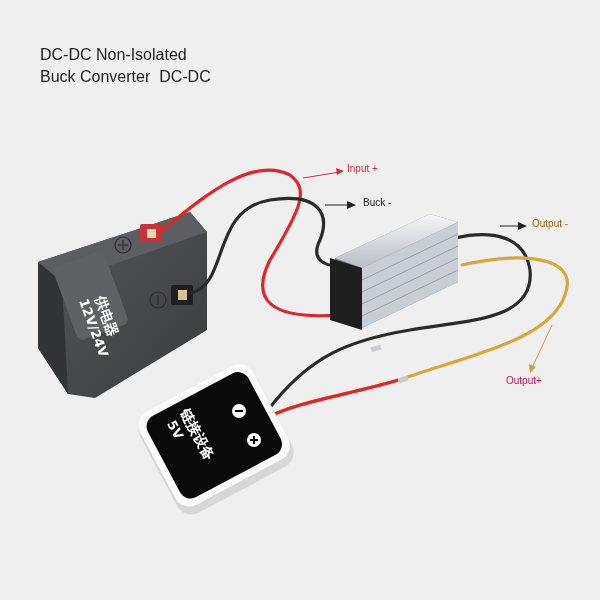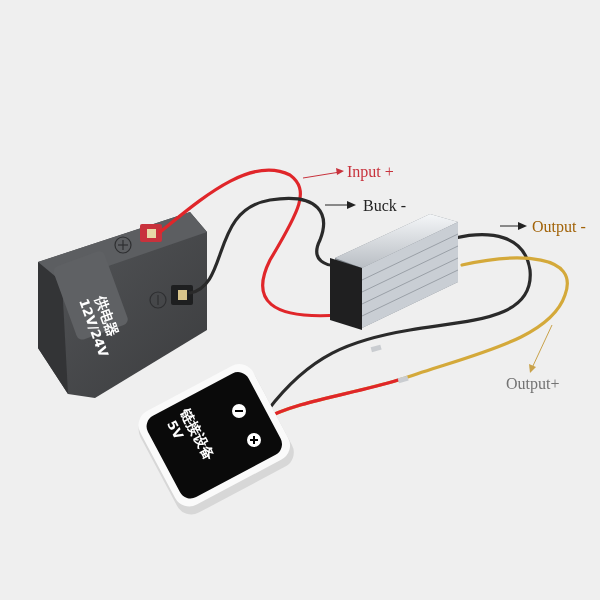--- a/index.html
+++ b/index.html
@@ -9,31 +9,33 @@
       font-family: "Liberation Sans", sans-serif;
       position: relative;
     }
     .title {
       position: absolute; left: 40px; top: 44px;
       font-size: 16px; line-height: 22px; color: #222;
     }
     .title div { white-space: pre; }
     svg.scene { position: absolute; left: 0; top: 0; }
     .label {
-      position: absolute; font-size: 16px; white-space: nowrap; font-family: Liberation Serif, serif;
+      position: absolute; font-size: 10px; white-space: nowrap;
     }
     .cn-text {
       font-family: "DejaVu Sans", sans-serif;
       fill: #fff; font-weight: bold;
     }
   </style>
 </head>
 <body>
 
 <div class="title">
+  <div>DC-DC Non-Isolated</div>
+  <div>Buck Converter  DC-DC</div>
 </div>
 
 <svg class="scene" width="600" height="600" viewBox="0 0 600 600">
   <defs>
     <linearGradient id="alu" x1="0" y1="0" x2="0" y2="1">
       <stop offset="0" stop-color="#f4f6f8"></stop>
       <stop offset="1" stop-color="#b9bec4"></stop>
     </linearGradient>
     <linearGradient id="box" x1="0" y1="0" x2="1" y2="1">
       <stop offset="0" stop-color="#55575a"></stop>
@@ -117,13 +119,13 @@
     <line x1="500" y1="226" x2="520" y2="226" stroke="#222" stroke-width="1"></line>
     <polygon points="527,226 518,222 518,230" fill="#222"></polygon>
     <line x1="552" y1="325" x2="532" y2="368" stroke="#c9a24a" stroke-width="1"></line>
     <polygon points="530,373 529,364 536,367" fill="#c9a24a"></polygon>
   </g>
 </svg>
 
 <div class="label" style="left:347px; top:163px; color:#c8323c;">Input +</div>
 <div class="label" style="left:363px; top:197px; color:#222;">Buck -</div>
 <div class="label" style="left:532px; top:218px; color:#a16207;">Output -</div>
-<div class="label" style="left:506px; top:375px; color:#737373;">Output+</div>
+<div class="label" style="left:506px; top:375px; color:#be185d;">Output+</div>
 
 </body></html>

